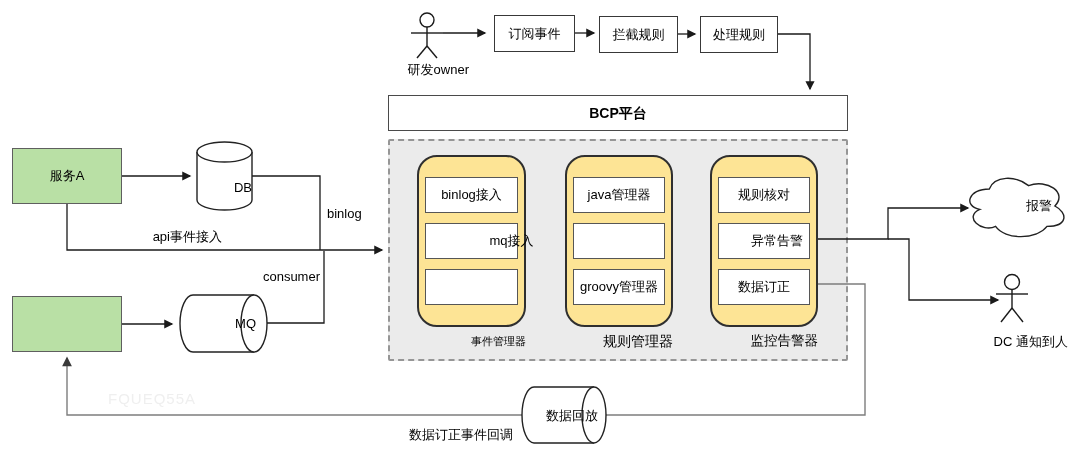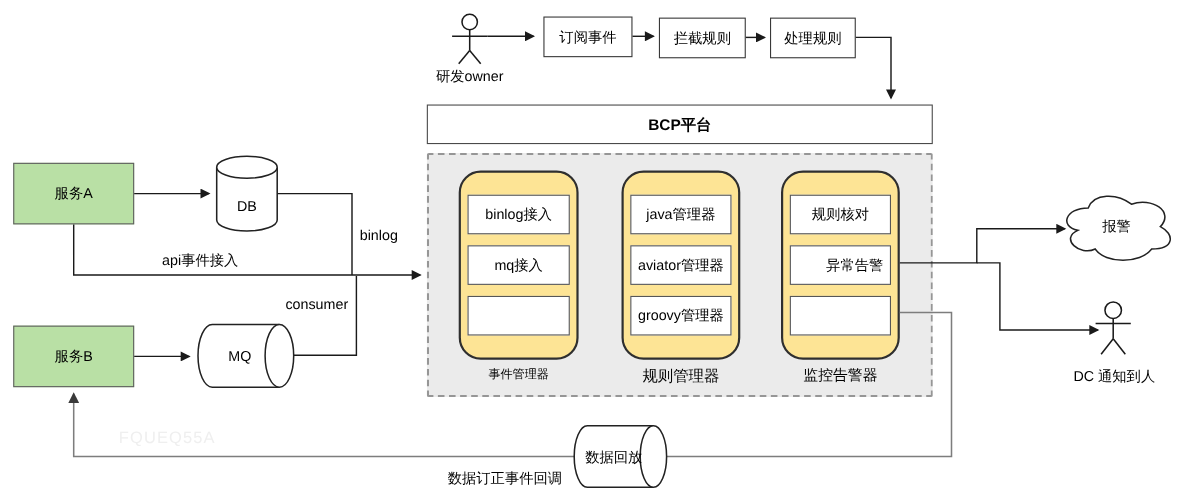--- a/index.html
+++ b/index.html
@@ -10,21 +10,21 @@
   }
   .layer-boxes{z-index:1;}
   .layer-svg{z-index:2;pointer-events:none;}
   .layer-labels{z-index:3;pointer-events:none;}
   .layer{position:absolute;top:0;left:0;width:100%;height:100%;}
   .box{position:absolute;background:#fff;border:1px solid #383838;box-sizing:border-box;}
   .green{background:#b9e0a5;border:1px solid #5f5f5f;}
   .panel{background:#ebebeb;border:2px dashed #969696;border-radius:2px;}
   .module{background:#fde495;border:2px solid #2f2f2f;border-radius:20px;}
   .item{background:#fff;border:1px solid #565656;}
-  .lbl{position:absolute;font-size:13px;line-height:16px;text-align:center;white-space:nowrap;}
+  .lbl{position:absolute;font-size:13px;line-height:16px;text-align:right;white-space:nowrap;}
   .lbl.inbox{display:flex;align-items:center;justify-content:center;}
   .bold{font-weight:bold;font-size:14px;}
   .watermark{color:#efefef;font-size:15px;letter-spacing:1px;}
 </style>
 </head>
 <body>
 
 <div id="stage">
 
   <div class="layer layer-boxes">
@@ -119,34 +119,33 @@
   <div class="layer layer-labels">
     <div class="lbl" style="left:385px;top:62px;width:84px;">研发owner</div>
 
     <div class="lbl inbox" style="left:494px;top:15px;width:81px;height:37px;">订阅事件</div>
     <div class="lbl inbox" style="left:599px;top:16px;width:79px;height:37px;">拦截规则</div>
     <div class="lbl inbox" style="left:700px;top:16px;width:78px;height:37px;">处理规则</div>
 
     <div class="lbl inbox bold" style="left:388px;top:95px;width:460px;height:36px;">BCP平台</div>
 
     <div class="lbl inbox" style="left:425px;top:177px;width:93px;height:36px;">binlog接入</div>
-    <div class="lbl inbox" style="left:425px;top:223px;width:93px;height:36px;">mq接入</div>
+    <div class="lbl inbox" style="left:425px;top:223px;width:93px;height:36px;padding-left:40px;">mq接入</div>
     <div class="lbl" style="left:417px;top:333px;width:109px;font-size:11px;">事件管理器</div>
 
     <div class="lbl inbox" style="left:573px;top:177px;width:92px;height:36px;">java管理器</div>
-    <div class="lbl inbox" style="left:573px;top:223px;width:92px;height:36px;">aviator管理器</div>
     <div class="lbl inbox" style="left:573px;top:269px;width:92px;height:36px;">groovy管理器</div>
     <div class="lbl" style="left:565px;top:333px;width:108px;font-size:14px;">规则管理器</div>
 
     <div class="lbl inbox" style="left:718px;top:177px;width:92px;height:36px;">规则核对</div>
     <div class="lbl inbox" style="left:718px;top:223px;width:92px;height:36px;margin-left:13px;">异常告警</div>
+    <div class="lbl inbox" style="left:718px;top:269px;width:92px;height:36px;">数据订正</div>
     <div class="lbl" style="left:710px;top:333px;width:108px;font-size:13.5px;">监控告警器</div>
 
     <div class="lbl inbox" style="left:12px;top:148px;width:110px;height:56px;">服务A</div>
-    <div class="lbl inbox" style="left:12px;top:296px;width:110px;height:56px;">服务B</div>
     <div class="lbl" style="left:197px;top:180px;width:55px;">DB</div>
     <div class="lbl" style="left:180px;top:316px;width:76px;">MQ</div>
     <div class="lbl" style="left:518px;top:408px;width:80px;">数据回放</div>
 
     <div class="lbl" style="left:327px;top:206px;width:50px;text-align:left;">binlog</div>
     <div class="lbl" style="left:142px;top:229px;width:80px;">api事件接入</div>
     <div class="lbl" style="left:256px;top:269px;width:64px;">consumer</div>
     <div class="lbl" style="left:405px;top:427px;width:108px;">数据订正事件回调</div>
 
     <div class="lbl" style="left:978px;top:198px;width:74px;">报警</div>

